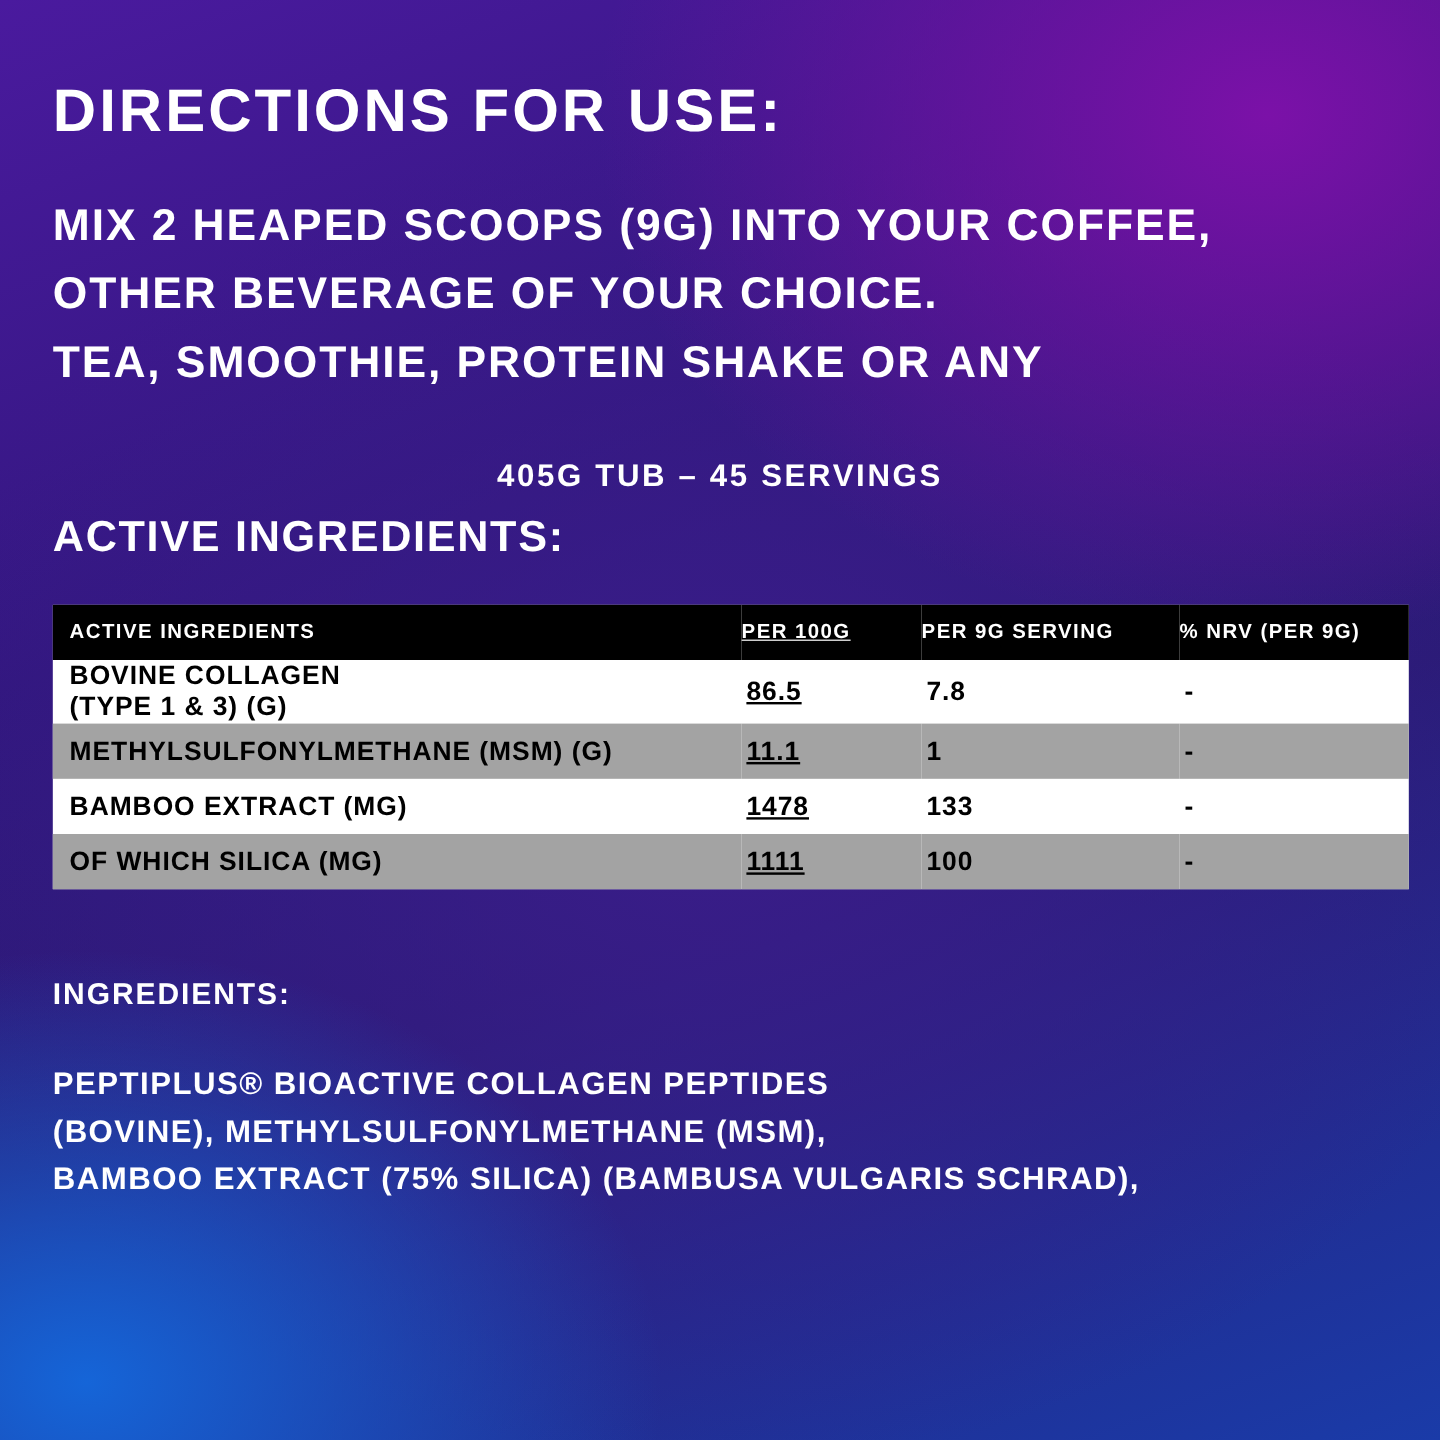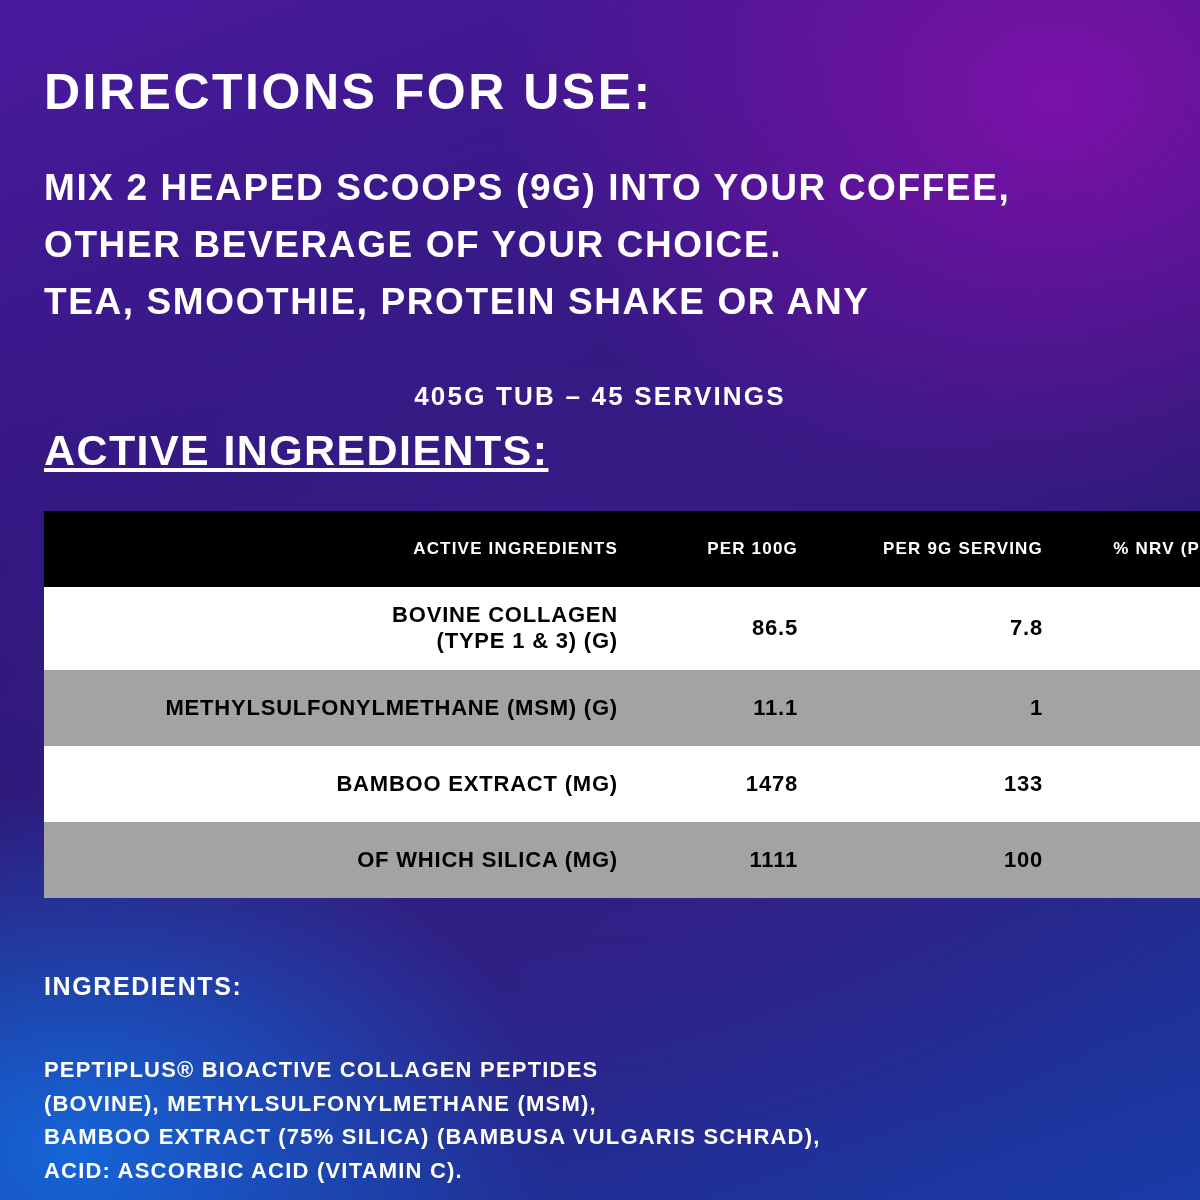--- a/index.html
+++ b/index.html
@@ -53,51 +53,50 @@
     margin-top: 50px;
     font-size: 26px;
     font-weight: 700;
     letter-spacing: 2.2px;
     color: #ffffff;
     text-align: center;
   }
 
   .subheadline {
     margin-top: 14px;
-    font-size: 43px;
+    font-size: 36px;
     font-weight: 700;
     letter-spacing: 1.4px;
     color: #ffffff;
-    text-decoration: underline;
   }
 
   .nutrition-table {
     margin-top: 36px;
     width: 1116px;
     border-collapse: collapse;
     table-layout: fixed;
     background: #ffffff;
     color: #000000;
   }
   .nutrition-table th,
   .nutrition-table td {
-    padding: 15px;
-    text-align: right;
+    padding: 0;
+    text-align: left;
     vertical-align: middle;
   }
   .nutrition-table thead th {
     background: #000000;
     color: #ffffff;
     font-size: 17px;
     font-weight: 700;
     letter-spacing: 1.2px;
     height: 46px;
   }
   .col-name { width: 560px; padding-left: 14px !important; }
-  .col-100g { width: 150px; }
+  .col-100g { width: 150px; text-decoration: underline; }
   .col-serv { width: 215px; }
   .col-nrv  { width: 191px; }
 
   .nutrition-table tbody tr td {
     font-size: 22px;
     font-weight: 700;
     letter-spacing: 0.8px;
     height: 46px;
   }
   .nutrition-table tbody tr.alt td {
@@ -116,22 +115,22 @@
   .cell-sub { display: block; }
 
   .ingredients-label {
     margin-top: 74px;
     font-size: 25px;
     font-weight: 700;
     letter-spacing: 1.6px;
     color: #ffffff;
   }
   .ingredients-body {
-    margin-top: 52px;
-    font-size: 22px;
+    margin-top: 40px;
+    font-size: 26px;
     font-weight: 700;
     letter-spacing: 1.2px;
     line-height: 1.52;
     color: #ffffff;
   }
   .ingredients-body .line {
     display: block;
     white-space: nowrap;
   }
 </style>
@@ -191,16 +190,15 @@
       </tr>
     </tbody>
   </table>
 
   <div class="ingredients-label">INGREDIENTS:</div>
 
   <div class="ingredients-body">
     <span class="line">PEPTIPLUS® BIOACTIVE COLLAGEN PEPTIDES</span>
     <span class="line">(BOVINE), METHYLSULFONYLMETHANE (MSM),</span>
     <span class="line">BAMBOO EXTRACT (75% SILICA) (BAMBUSA VULGARIS SCHRAD),</span>
-    <span class="line">ACID: ASCORBIC ACID (VITAMIN C).</span>
   </div>
 
 </div>
 
 </body></html>

